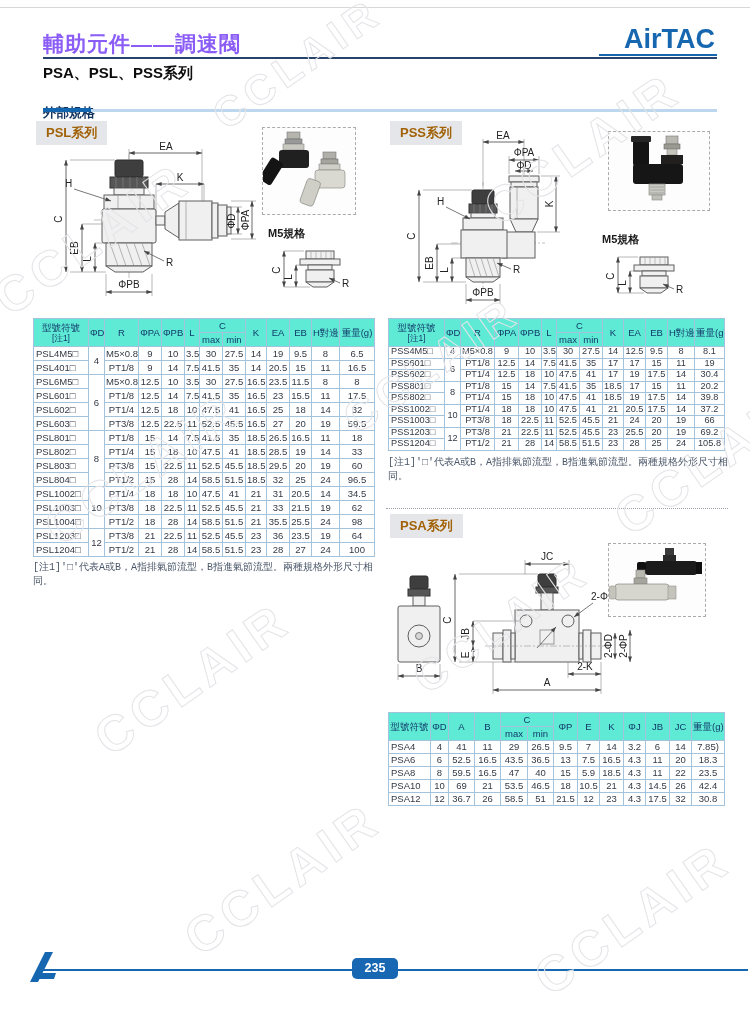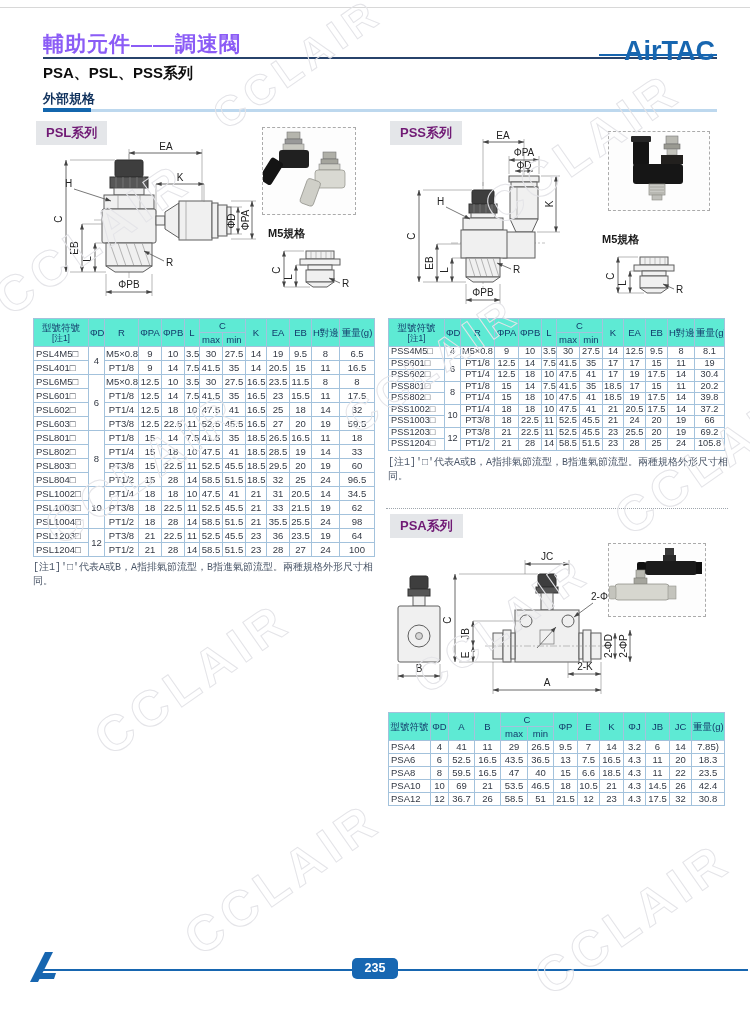--- a/index.html
+++ b/index.html
@@ -3,27 +3,27 @@
 <meta charset="utf-8">
 <style>
   html,body{margin:0;padding:0;background:#fff;}
   .page{position:relative;width:750px;height:1018px;background:#fff;overflow:hidden;
         font-family:"Liberation Sans","DejaVu Sans",sans-serif;color:#222;}
   .edge-top{position:absolute;top:7px;left:0;width:750px;height:1px;background:#d8d8d8;}
   
   .title{position:absolute;left:43px;top:30px;font-size:21px;font-weight:bold;color:#8b5cf6;letter-spacing:1px;}
   .title-rule{position:absolute;left:43px;top:57px;width:674px;height:2px;background:#27436b;}
   .subtitle{position:absolute;left:43px;top:64px;font-size:15px;font-weight:bold;color:#0d0d0d;}
-  .brand{position:absolute;right:35px;top:36px;font-size:27px;font-weight:800;color:#1766b0;letter-spacing:0px;font-family:"Liberation Sans",sans-serif;}
+  .brand{position:absolute;right:35px;top:24px;font-size:27px;font-weight:800;color:#1766b0;letter-spacing:0px;font-family:"Liberation Sans",sans-serif;}
   .brand-rule{position:absolute;left:599px;top:54px;width:118px;height:2px;background:#1766b0;}
-  .section-label{position:absolute;left:43px;top:90px;font-size:13px;font-weight:bold;color:#12335e;}
+  .section-label{position:absolute;left:43px;top:104px;font-size:13px;font-weight:bold;color:#12335e;}
   .section-rule{position:absolute;left:43px;top:109px;width:674px;height:3px;background:#bdd8ee;}
   .section-rule-dark{position:absolute;left:43px;top:108px;width:48px;height:4px;background:#1366ad;}
   
-  .panel-label{position:absolute;background:#e4e6e9;color:#701a75;font-size:13px;font-weight:bold;padding:3px 10px;}
+  .panel-label{position:absolute;background:#e4e6e9;color:#a16207;font-size:13px;font-weight:bold;padding:3px 10px;}
   
   .photo{position:absolute;border:1px dashed #ababab;background:#fdfdfd;}
   
   table.spec{position:absolute;border-collapse:collapse;table-layout:fixed;background:#fff;}
   table.spec th,table.spec td{border:1px solid #a3c2dc;text-align:center;white-space:nowrap;overflow:hidden;line-height:1.05;padding:0 1px;}
   table.spec th{background:#5eead4;color:#123a6a;font-size:9.5px;font-weight:normal;height:13px;}
   table.spec td{color:#333944;font-size:9.5px;height:13px;}
   table.spec td.model{text-align:left;padding-left:2px;margin-top:8px;}
   table.spec .hsub{font-size:8.5px;}
   table.dense td{height:10.5px;font-size:9.2px;}
@@ -846,21 +846,21 @@
           <td>18.3</td>
         </tr>
         <tr>
           <td class="model">PSA8</td>
           <td>8</td>
           <td>59.5</td>
           <td>16.5</td>
           <td>47</td>
           <td>40</td>
           <td>15</td>
-          <td>6.6</td>
+          <td>5.9</td>
           <td>18.5</td>
           <td>4.3</td>
           <td>11</td>
           <td>22</td>
           <td>23.5</td>
         </tr>
         <tr>
           <td class="model">PSA10</td>
           <td>10</td>
           <td>69</td>

